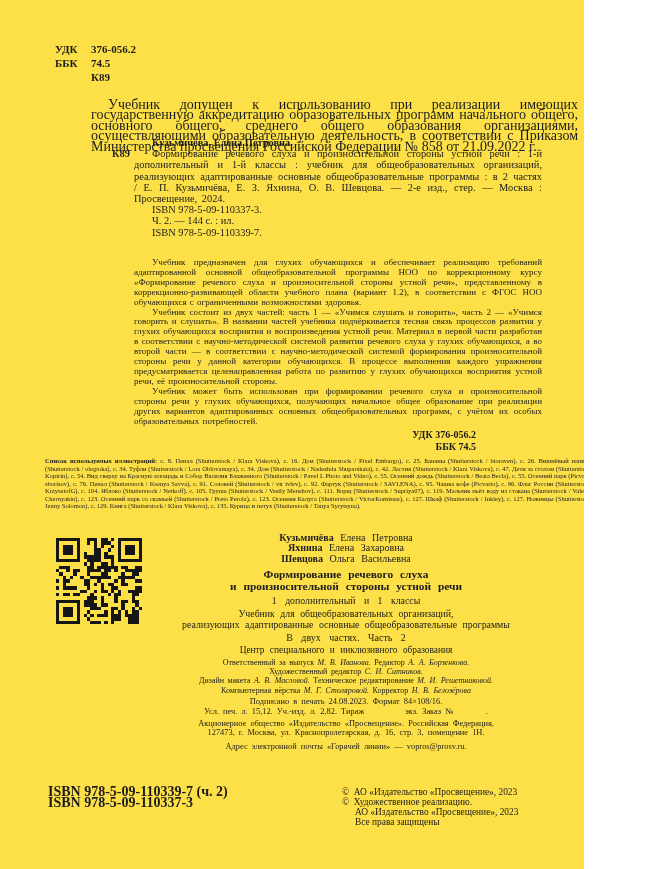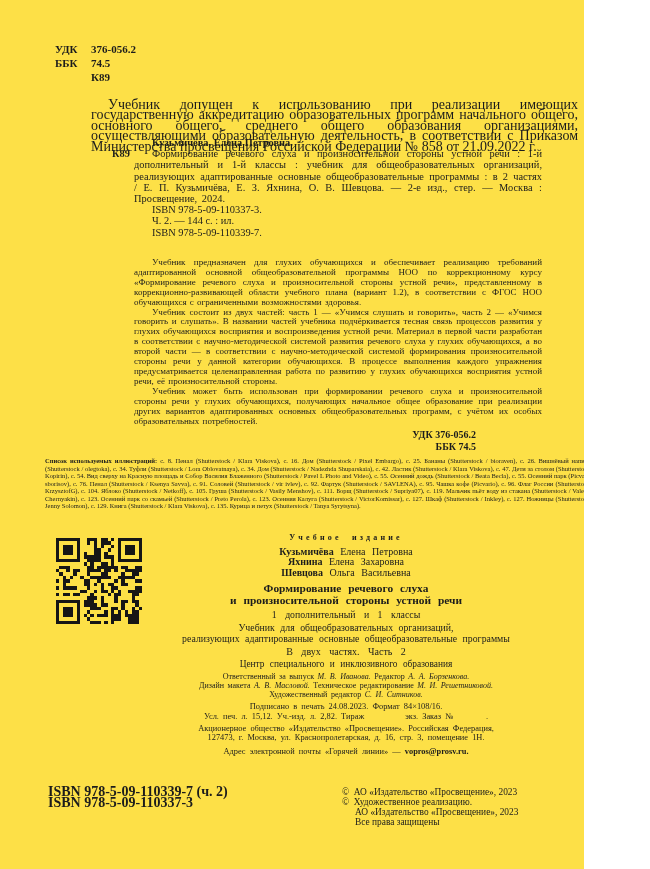--- a/index.html
+++ b/index.html
@@ -60,21 +60,21 @@
   .subtitle-line{font-size:9.8px;line-height:11px;word-spacing:3px;margin-top:2px !important;}
   .subtitle-line2{font-size:9.8px;line-height:11px;word-spacing:3px;}
   .parts-line{font-size:10px;line-height:11px;word-spacing:6px;margin-top:2px !important;}
   .center-line{font-size:9.4px;line-height:10px;word-spacing:3px;margin-top:2px !important;}
   .editorial{margin-top:3px !important;font-size:8px;line-height:9.3px;word-spacing:1.5px;}
   .editorial .it{font-style:italic;}
   .print-block{margin-top:2px !important;font-size:8.4px;line-height:10px;word-spacing:2px;}
   .print-block .pre{white-space:pre-wrap;}
   .publisher-block{margin-top:2px !important;font-size:8.4px;line-height:9.6px;word-spacing:2px;font-family:Liberation Serif, serif;}
   .hotline{margin-top:4px !important;font-size:8.4px;line-height:10px;word-spacing:2px;}
-  .hotline .email{font-weight:bold;}
+  .hotline .email{font-weight:normal;}
 
   
   .footer-isbn{position:absolute;top:787px;left:48px;font-weight:bold;font-size:14px;line-height:10.8px;}
   .footer-copy{position:absolute;top:787px;left:342px;font-size:9.4px;line-height:10px;}
   .footer-copy .row{white-space:nowrap;}
   .footer-copy .indent{padding-left:13px;}
 </style>
 </head>
 <body>
 
@@ -416,41 +416,41 @@
         <rect x="12" y="24" width="1" height="1"></rect>
         <rect x="14" y="24" width="1" height="1"></rect>
         <rect x="16" y="24" width="1" height="1"></rect>
         <rect x="21" y="24" width="1" height="1"></rect>
         <rect x="22" y="24" width="1" height="1"></rect>
         <rect x="23" y="24" width="1" height="1"></rect>
       </svg>
   </div>
 
   <div class="imprint">
-    <div class="edition-type">Учебное издание</div>
 
     <div class="author-line"><span class="surname">Кузьмичёва</span> <span>Елена Петровна</span></div>
     <div class="author-line"><span class="surname">Яхнина</span> <span>Елена Захаровна</span></div>
     <div class="author-line"><span class="surname">Шевцова</span> <span>Ольга Васильевна</span></div>
 
     <div class="imprint-title">Формирование речевого слуха</div>
     <div class="imprint-title2">и произносительной стороны устной речи</div>
 
     <div class="grade-line">1 дополнительный и 1 классы</div>
 
     <div class="subtitle-line">Учебник для общеобразовательных организаций,</div>
     <div class="subtitle-line2">реализующих адаптированные основные общеобразовательные программы</div>
 
     <div class="parts-line">В двух частях. Часть 2</div>
     <div class="center-line">Центр специального и инклюзивного образования</div>
 
     <div class="editorial">
       <div><span>Ответственный за выпуск </span><span class="it">М. В. Иванова.</span><span> Редактор </span><span class="it">А. А. Борзенкова.</span></div>
+      <div><span>Художественный редактор </span><span class="it">С. И. Ситников.</span></div>
       <div><span>Дизайн макета </span><span class="it">А. В. Масловой.</span><span> Техническое редактирование </span><span class="it">М. И. Решетниковой.</span></div>
-      <div><span>Художественный редактор </span><span class="it">С. И. Ситников.</span></div>
+      <div><span>Компьютерная вёрстка </span><span class="it">М. Г. Столяровой.</span><span> Корректор </span><span class="it">Н. В. Белозёрова</span></div>
     </div>
 
     <div class="print-block">
       <div>Подписано в печать 24.08.2023. Формат 84×108/16.</div>
       <div class="pre">Усл. печ. л. 15,12. Уч.-изд. л. 2,82. Тираж&nbsp;&nbsp;&nbsp;&nbsp;&nbsp;&nbsp;&nbsp;&nbsp;&nbsp;&nbsp;экз. Заказ №&nbsp;&nbsp;&nbsp;&nbsp;&nbsp;&nbsp;&nbsp;&nbsp;.</div>
     </div>
 
     <div class="publisher-block">
       <div>Акционерное общество «Издательство «Просвещение». Российская Федерация,</div>
       <div>127473, г. Москва, ул. Краснопролетарская, д. 16, стр. 3, помещение 1Н.</div>

